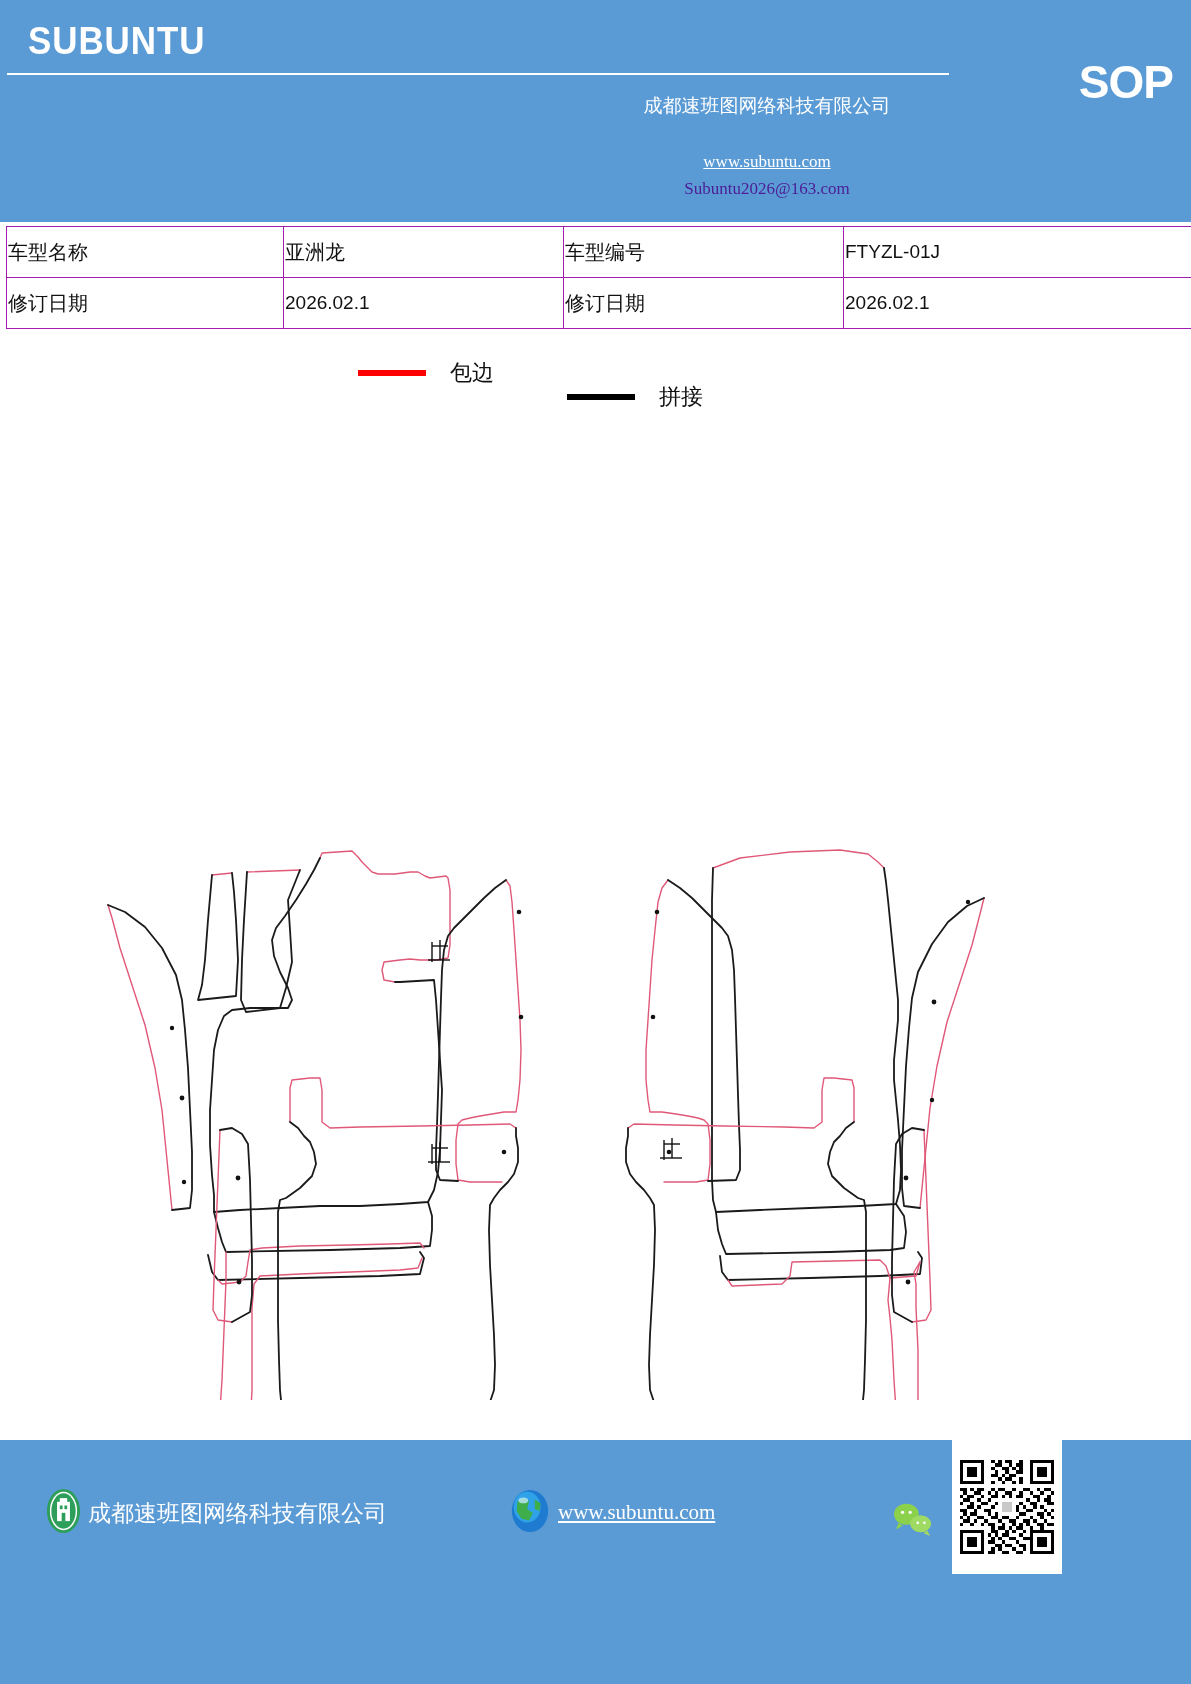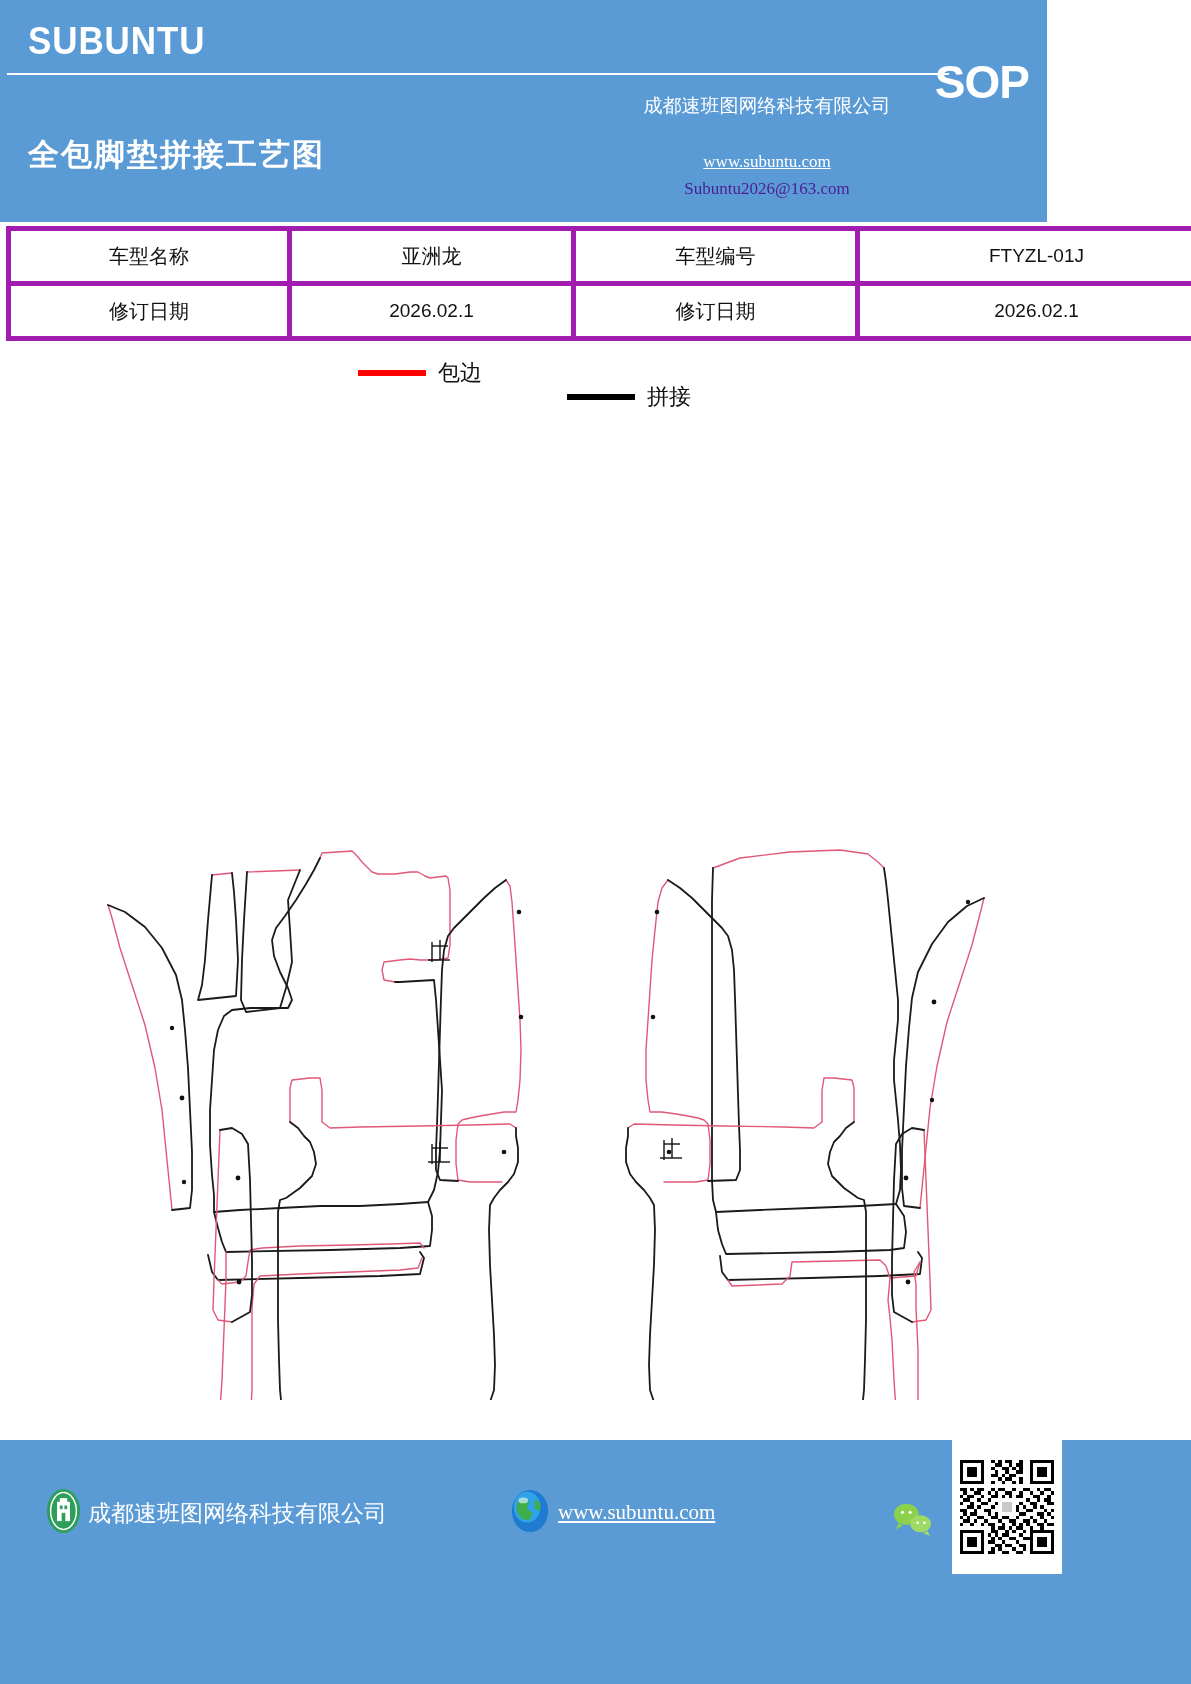--- a/index.html
+++ b/index.html
@@ -12,21 +12,21 @@
     height: 1684px;
     position: relative;
     font-family: "Liberation Sans", "DejaVu Sans", sans-serif;
     overflow: hidden;
   }
 
   
   .header {
     position: absolute;
     left: 0; top: 0;
-    width: 1047px;
+    width: 1191px;
     height: 222px;
     background: #5B9BD5;
     box-sizing: border-box;
   }
   .brand {
     position: absolute;
     left: 28px;
     top: 20px;
     font-family: "Liberation Sans", sans-serif;
     font-weight: 900;
@@ -99,23 +99,23 @@
   
   .info-table {
     position: absolute;
     left: 6px;
     top: 226px;
     width: 1179px;
     border-collapse: collapse;
     table-layout: fixed;
   }
   .info-table td {
-    border: 5px solid #a21caf;
+    border: 1px solid #a21caf;
     height: 48px;
-    text-align: center;
+    text-align: left;
     vertical-align: middle;
     font-family: "Liberation Serif", serif;
     font-size: 20px;
     color: #111111;
   }
   .info-table td.val-latin {
     font-family: "Liberation Sans", sans-serif;
     font-size: 19px;
   }
   .col-a { width: 274px; }
@@ -128,21 +128,21 @@
     position: absolute;
     left: 0;
     top: 358px;
     width: 1191px;
     height: 34px;
   }
   .legend-item {
     position: absolute;
     display: flex;
     align-items: center;
-    gap: 12px;
+    gap: 24px;
   }
   .legend-item.one { left: 358px; top: 0; }
   .legend-item.two { left: 567px; top: 0; margin-top: 24px; }
   .swatch {
     width: 68px;
     height: 6px;
     display: block;
   }
   .legend-label {
     font-family: "Liberation Serif", serif;
@@ -217,21 +217,20 @@
     padding: 4px;
     box-sizing: border-box;
   }
 </style>
 </head>
 <body>
 
 <div class="header">
   <div class="brand">SUBUNTU</div>
   <div class="header-rule"></div>
-  <div class="doc-title">全包脚垫拼接工艺图</div>
   <div class="sop-badge">SOP</div>
   <div class="company-cn">成都速班图网络科技有限公司</div>
   <div class="site-url">www.subuntu.com</div>
   <div class="email">Subuntu2026@163.com</div>
 </div>
 
 <table class="info-table">
   <tbody>
       <tr>
     <td class="col-a">车型名称</td>

